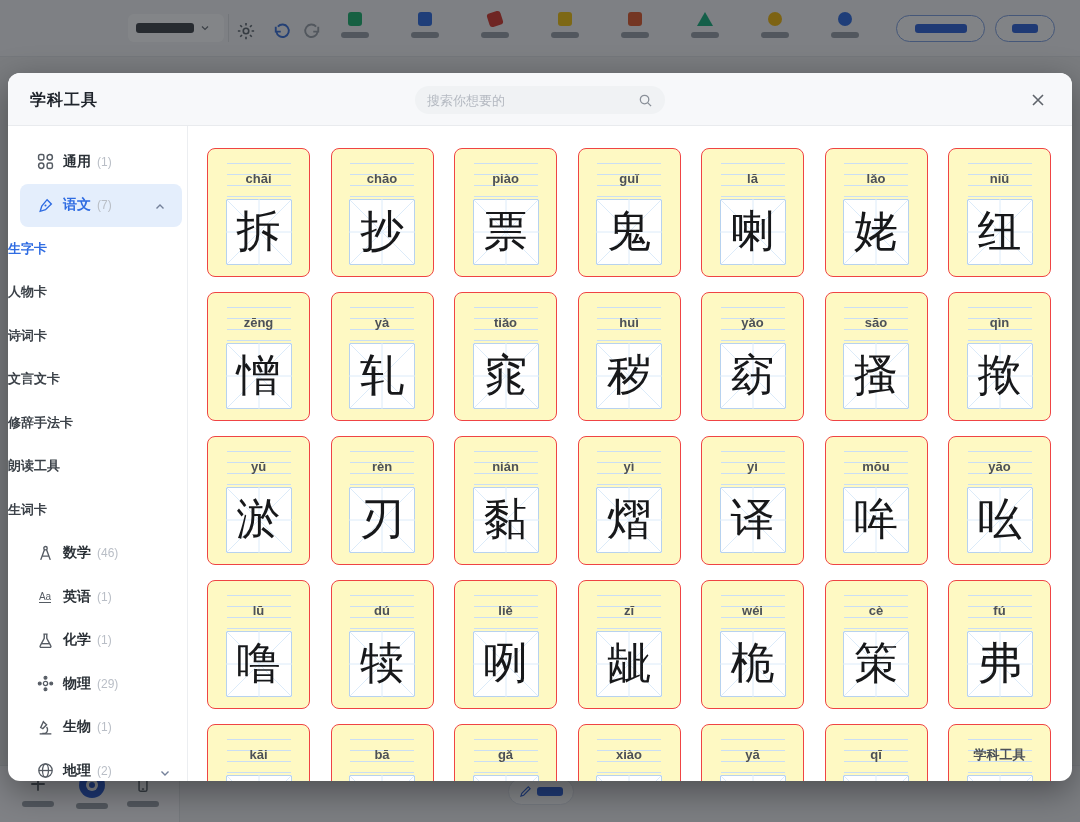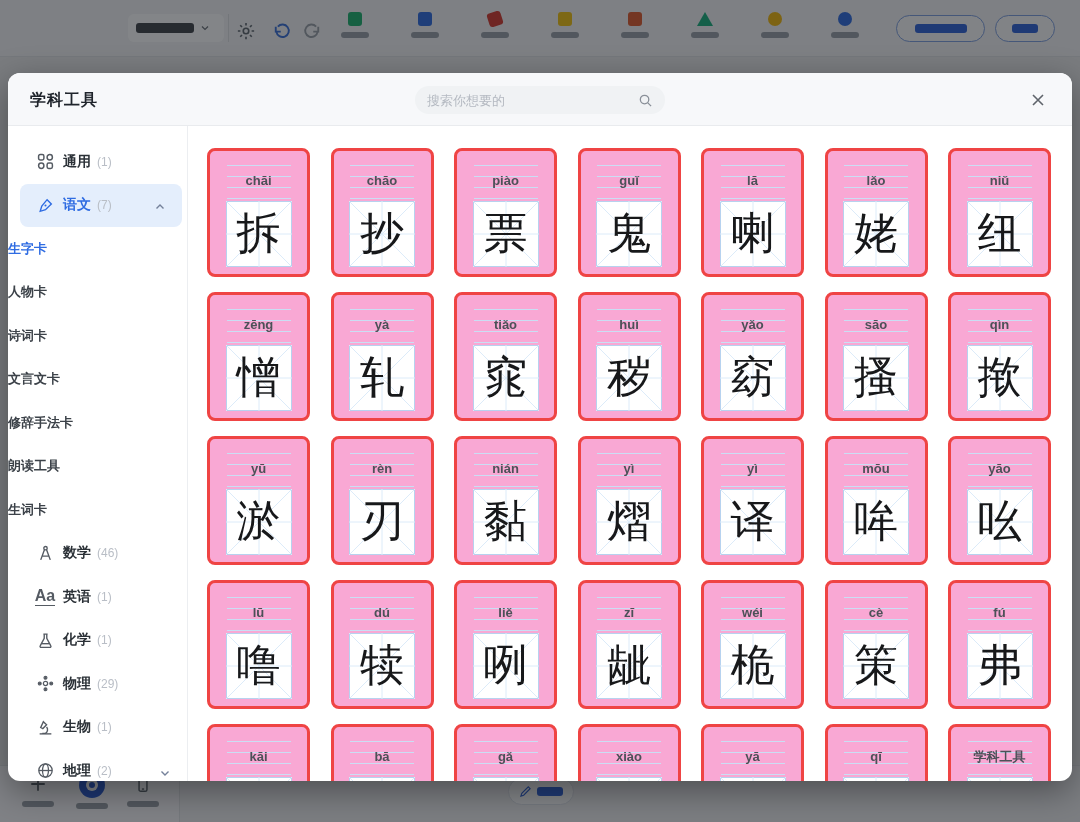--- a/index.html
+++ b/index.html
@@ -53,26 +53,26 @@
   .side-item { position:relative; height:43.5px; display:flex; align-items:center; padding-left:28px; cursor:pointer; }
   .side-item .s-icon { width:18px; height:18px; margin-right:9px; color:#555b63; display:flex; align-items:center; justify-content:center; }
   .side-item .s-icon svg { width:17px; height:17px; }
   .side-item .s-label { font-size:14px; font-weight:700; color:#2b3137; }
   .side-item .s-count { font-size:12px; color:#b9bec6; margin-left:6px; }
   .side-item.active { background:#e4eefc; border-radius:8px; margin:0 5px 0 12px; padding-left:16px; }
   .side-item.active .s-label, .side-item.active .s-icon { color:#2f6ce2; }
   .side-item .chev { position:absolute; right:16px; width:12px; height:12px; color:#74819a; }
   .side-sub { height:43.5px; display:flex; align-items:center; font-size:13px; font-weight:700; color:#3c4249; cursor:pointer; }
   .side-sub.active { color:#2f6ce2; }
-  .aa { font-size:16px; font-weight:700; border-bottom:1.5px solid currentColor; line-height:1.1; }
+  .aa { font-size:10px; font-weight:400; border-bottom:1.5px solid currentColor; line-height:1.1; }
 
   
   .grid { position:absolute; left:199px; top:75px; width:845px; height:633px; overflow:hidden;
     display:grid; grid-template-columns:repeat(7,103px); column-gap:20.5px; row-gap:15px; grid-auto-rows:129px; }
-  .card { width:103px; height:129px; border:3px solid #ef4444; border-radius:8px; background:#f9a8d4; cursor:pointer; }
+  .card { width:103px; height:129px; border:1px solid #ef4444; border-radius:8px; background:#fef9c3; cursor:pointer; }
   .pinyin-box { position:relative; width:64px; height:33px; margin:14px auto 3px; }
   .pinyin-box i { position:absolute; left:0; right:0; height:1px; background:#cadef4; }
   .pinyin-box i:nth-child(1){top:0;} .pinyin-box i:nth-child(2){top:11px;} .pinyin-box i:nth-child(3){top:22px;} .pinyin-box i:nth-child(4){top:33px;}
   .pinyin { position:absolute; inset:-2px 0 0 0; display:flex; align-items:center; justify-content:center; font-size:13px; font-weight:700; color:#4c5158; }
   .rice { position:relative; width:66px; height:66px; margin:0 auto; }
   .rice svg { position:absolute; inset:0; }
   .char { position:absolute; inset:0; display:flex; align-items:center; justify-content:center; font-family:"Liberation Serif","DejaVu Serif",serif; font-size:44px; line-height:1; color:#17181a; }
 </style>
 </head>
 <body>

